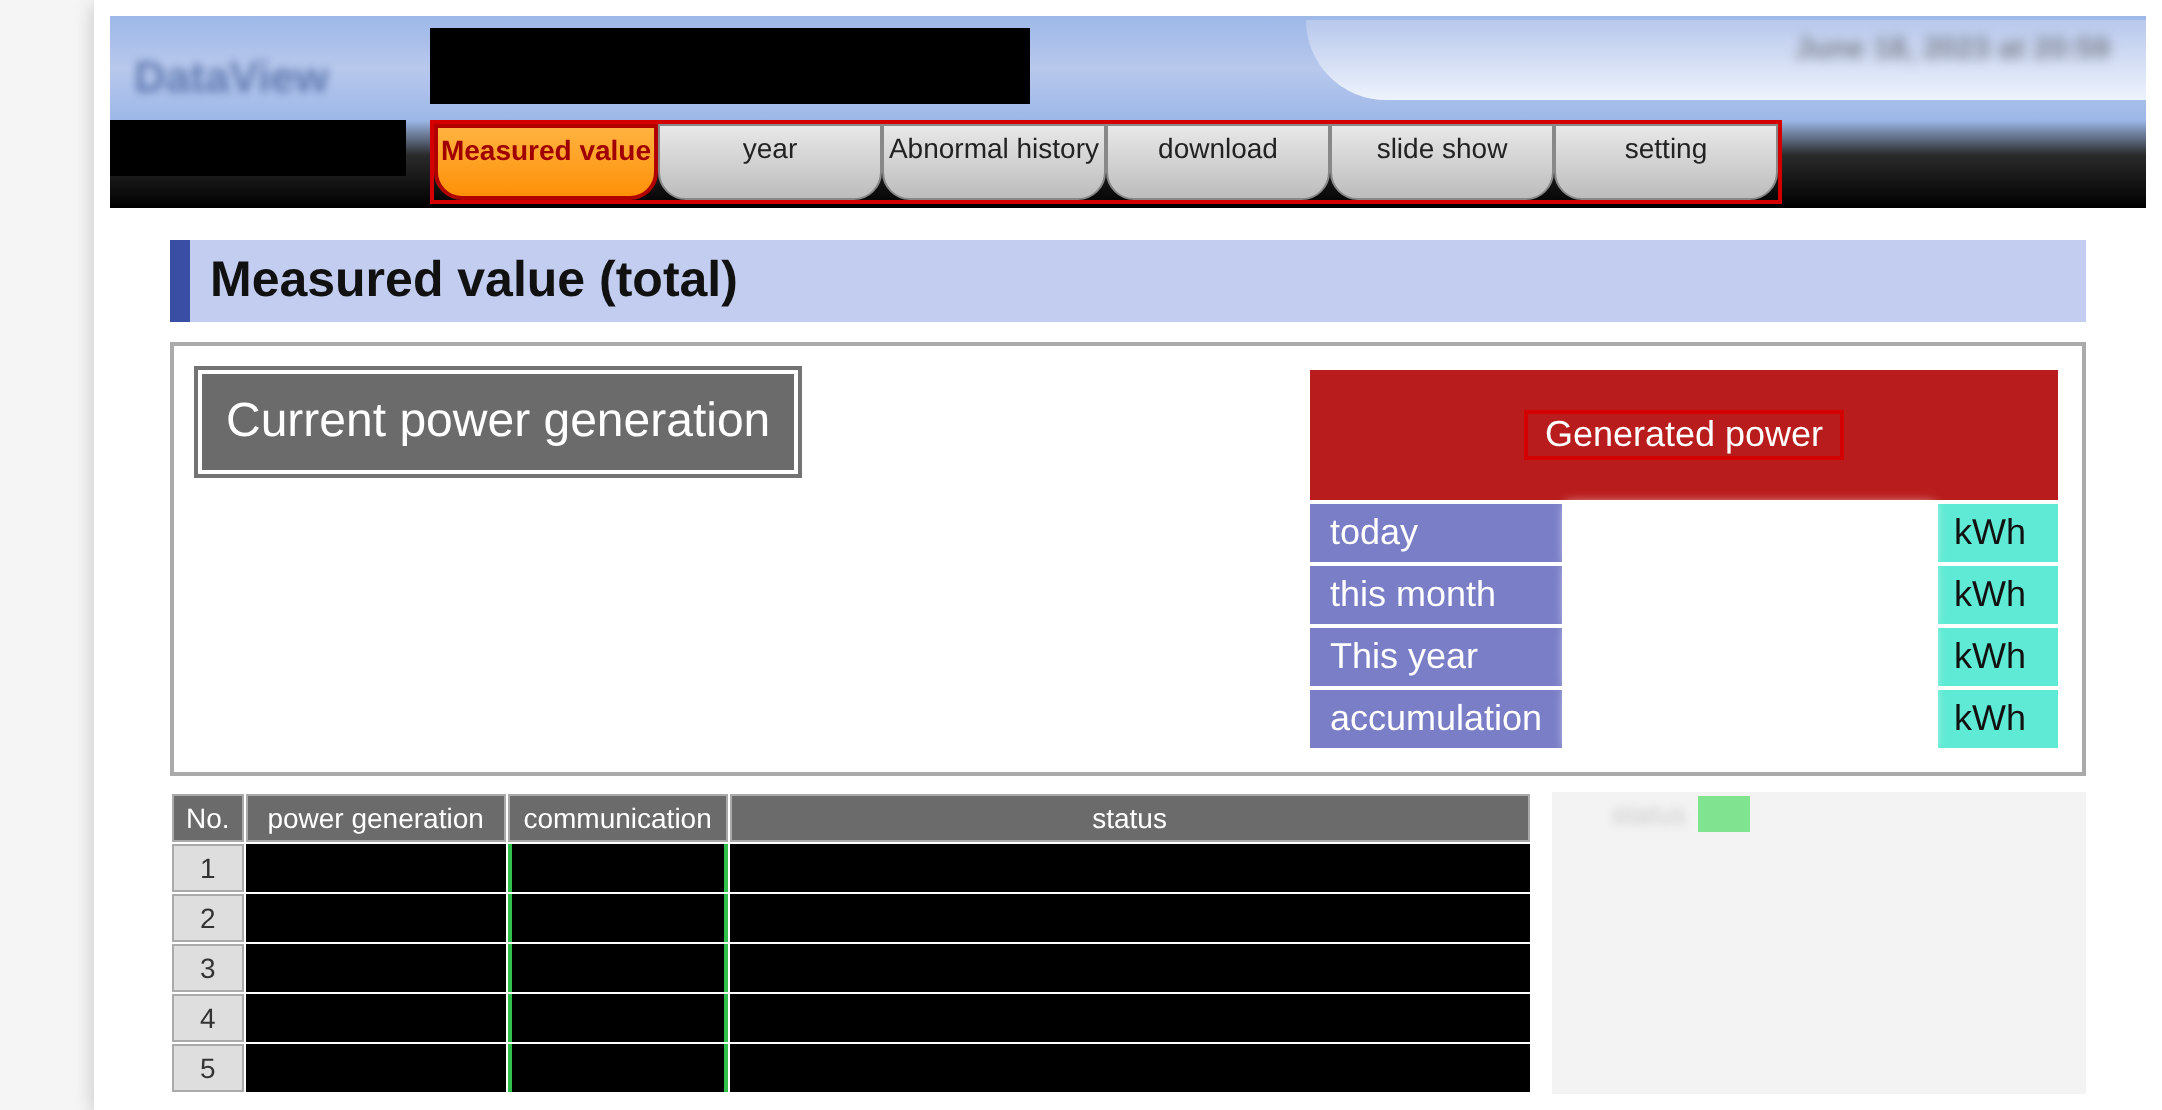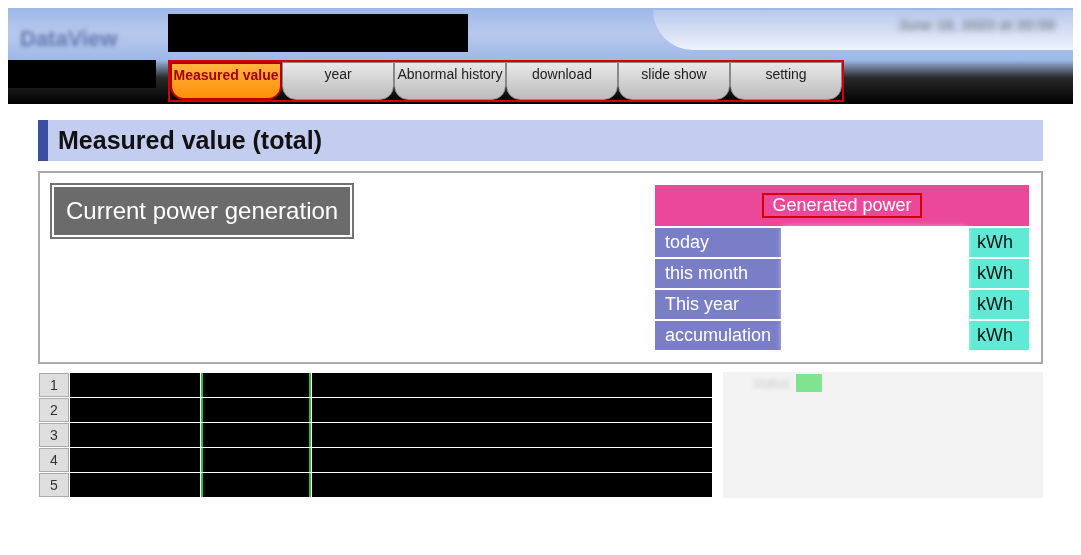--- a/index.html
+++ b/index.html
@@ -8,20 +8,21 @@
       background: #f5f5f5;
       width: 1081px;
       height: 555px;
       overflow: hidden;
     }
     .outer-frame {
       background: #fff;
       padding: 8px;
       box-shadow: 0 2px 10px rgba(0,0,0,0.2);
       height: 100%;
+      margin-left: 47px;
     }
     
     .header-band {
       background: linear-gradient(to bottom, #9db8e8 0%, #b8c8ec 50%, #9db8e8 100%);
       height: 52px;
       position: relative;
     }
     .header-left-black {
       position: absolute;
       top: 6px;
@@ -170,25 +171,25 @@
     }
     .right-panel {
       width: 378px;
     }
     .gen-table {
       width: 100%;
       border-collapse: separate;
       border-spacing: 2px;
     }
     .gen-table th.header {
-      background: #ec4899;
+      background: #b91c1c;
       color: #fff;
       font-size: 18px;
       font-weight: normal;
-      padding: 8px;
+      padding: 20px;
       text-align: center;
     }
     .gen-header-inner {
       display: inline-block;
       border: 2px solid #d40000;
       padding: 0 8px;
     }
     .gen-table td.label {
       background: #7a7ec7;
       color: #fff;
@@ -339,20 +340,26 @@
           <td class="unit">kWh</td>
         </tr>
       </tbody>
         </table>
     </div>
   </div>
 
   <div class="bottom-wrap">
     <table class="status-table">
       <tbody>
+          <tr>
+        <th>No.</th>
+        <th class="col-pg">power generation</th>
+        <th class="col-comm">communication</th>
+        <th class="col-status">status</th>
+      </tr>
       <tr>
         <td class="no">1</td>
         <td class="black col-pg"></td>
         <td class="black green-edge col-comm"></td>
         <td class="black col-status"></td>
       </tr>
       <tr>
         <td class="no">2</td>
         <td class="black col-pg"></td>
         <td class="black green-edge col-comm"></td>

